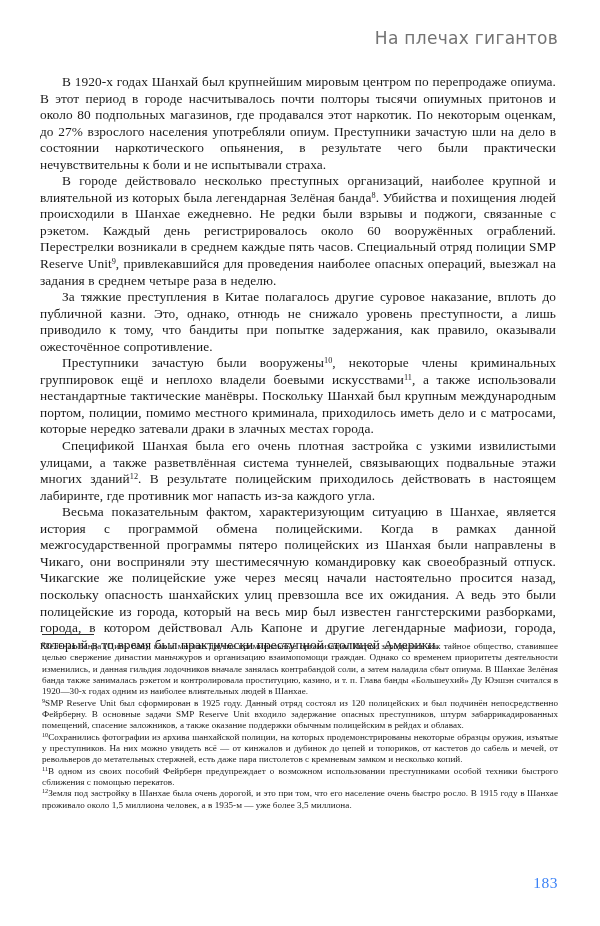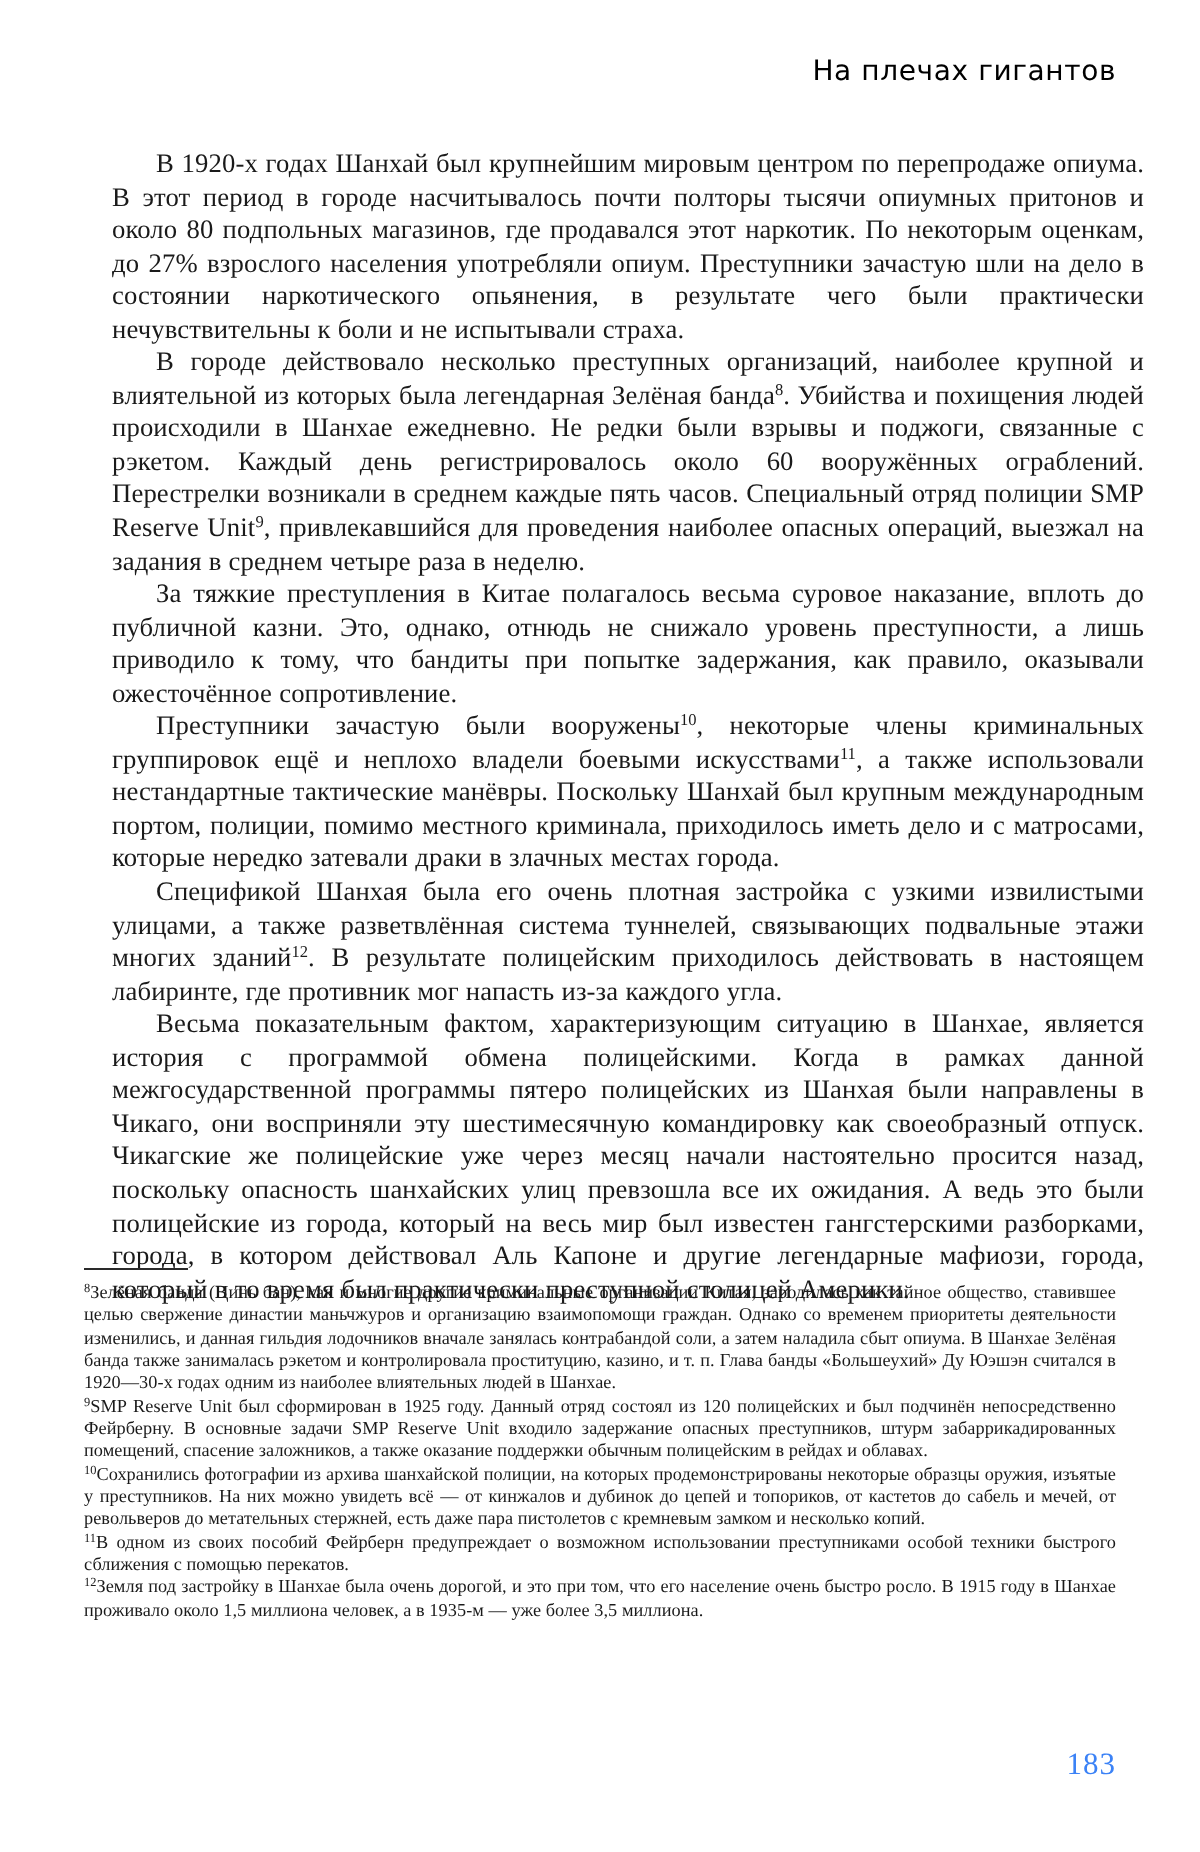--- a/index.html
+++ b/index.html
@@ -14,30 +14,30 @@
     background: #ffffff;
     box-sizing: border-box;
     overflow: hidden;
     font-family: "Liberation Serif", "DejaVu Serif", serif;
     color: #1a1a1a;
   }
   .running-head {
     position: absolute;
     top: 28px;
     right: 42px;
-    font-size: 14px;
+    font-size: 17px;
     font-family: "DejaVu Sans", "Liberation Sans", sans-serif;
     letter-spacing: 0.3px;
-    color: #000000;
+    color: #737373;
     white-space: nowrap;
   }
   .body-block {
     position: absolute;
     top: 74px;
-    left: 56px;
+    left: 40px;
     width: 516px;
   }
   .para {
     margin: 0;
     text-indent: 22px;
     text-align: justify;
     font-size: 13.35px;
     line-height: 16.55px;
     letter-spacing: 0.005em;
     word-spacing: 0.012em;
@@ -88,21 +88,21 @@
 <body>
 
 <div class="page">
 
   <div class="running-head">На плечах гигантов</div>
 
   <div class="body-block">
 
   <p class="para">В 1920-х годах Шанхай был крупнейшим мировым центром по перепродаже опиума. В этот период в городе насчитывалось почти полторы тысячи опиумных притонов и около 80 подпольных магазинов, где продавался этот наркотик. По некоторым оценкам, до 27% взрослого населения употребляли опиум. Преступники зачастую шли на дело в состоянии наркотического опьянения, в результате чего были практически нечувствительны к боли и не испытывали страха.</p>
       <p class="para">В городе действовало несколько преступных организаций, наиболее крупной и влиятельной из которых была легендарная Зелёная банда<sup class="fn">8</sup>. Убийства и похищения людей происходили в Шанхае ежедневно. Не редки были взрывы и поджоги, связанные с рэкетом. Каждый день регистрировалось около 60 вооружённых ограблений. Перестрелки возникали в среднем каждые пять часов. Специальный отряд полиции SMP Reserve Unit<sup class="fn">9</sup>, привлекавшийся для проведения наиболее опасных операций, выезжал на задания в среднем четыре раза в неделю.</p>
-      <p class="para">За тяжкие преступления в Китае полагалось весьма суровое наказание, вплоть до публичной казни. Это, однако, отнюдь не снижало уровень преступности, а лишь приводило к тому, что бандиты при попытке задержания, как правило, оказывали ожесточённое сопротивление.</p>
+      <p class="para">За тяжкие преступления в Китае полагалось другие суровое наказание, вплоть до публичной казни. Это, однако, отнюдь не снижало уровень преступности, а лишь приводило к тому, что бандиты при попытке задержания, как правило, оказывали ожесточённое сопротивление.</p>
       <p class="para">Преступники зачастую были вооружены<sup class="fn">10</sup>, некоторые члены криминальных группировок ещё и неплохо владели боевыми искусствами<sup class="fn">11</sup>, а также использовали нестандартные тактические манёвры. Поскольку Шанхай был крупным международным портом, полиции, помимо местного криминала, приходилось иметь дело и с матросами, которые нередко затевали драки в злачных местах города.</p>
       <p class="para">Спецификой Шанхая была его очень плотная застройка с узкими извилистыми улицами, а также разветвлённая система туннелей, связывающих подвальные этажи многих зданий<sup class="fn">12</sup>. В результате полицейским приходилось действовать в настоящем лабиринте, где противник мог напасть из-за каждого угла.</p>
       <p class="para">Весьма показательным фактом, характеризующим ситуацию в Шанхае, является история с программой обмена полицейскими. Когда в рамках данной межгосударственной программы пятеро полицейских из Шанхая были направлены в Чикаго, они восприняли эту шестимесячную командировку как своеобразный отпуск. Чикагские же полицейские уже через месяц начали настоятельно просится назад, поскольку опасность шанхайских улиц превзошла все их ожидания. А ведь это были полицейские из города, который на весь мир был известен гангстерскими разборками, города, в котором действовал Аль Капоне и другие легендарные мафиози, города, который в то время был практически преступной столицей Америки.</p>
     </div>
 
   <div class="notes-block">
     <div class="notes-rule"></div>
 
   <p class="note"><sup class="fn">8</sup>Зелёная банда (Цинь бан), как и многие другие криминальные организации Китая, зародилась как тайное общество, ставившее целью свержение династии маньчжуров и организацию взаимопомощи граждан. Однако со временем приоритеты деятельности изменились, и данная гильдия лодочников вначале занялась контрабандой соли, а затем наладила сбыт опиума. В Шанхае Зелёная банда также занималась рэкетом и контролировала проституцию, казино, и т. п. Глава банды «Большеухий» Ду Юэшэн считался в 1920—30-х годах одним из наиболее влиятельных людей в Шанхае.</p>
       <p class="note"><sup class="fn">9</sup>SMP Reserve Unit был сформирован в 1925 году. Данный отряд состоял из 120 полицейских и был подчинён непосредственно Фейрберну. В основные задачи SMP Reserve Unit входило задержание опасных преступников, штурм забаррикадированных помещений, спасение заложников, а также оказание поддержки обычным полицейским в рейдах и облавах.</p>

